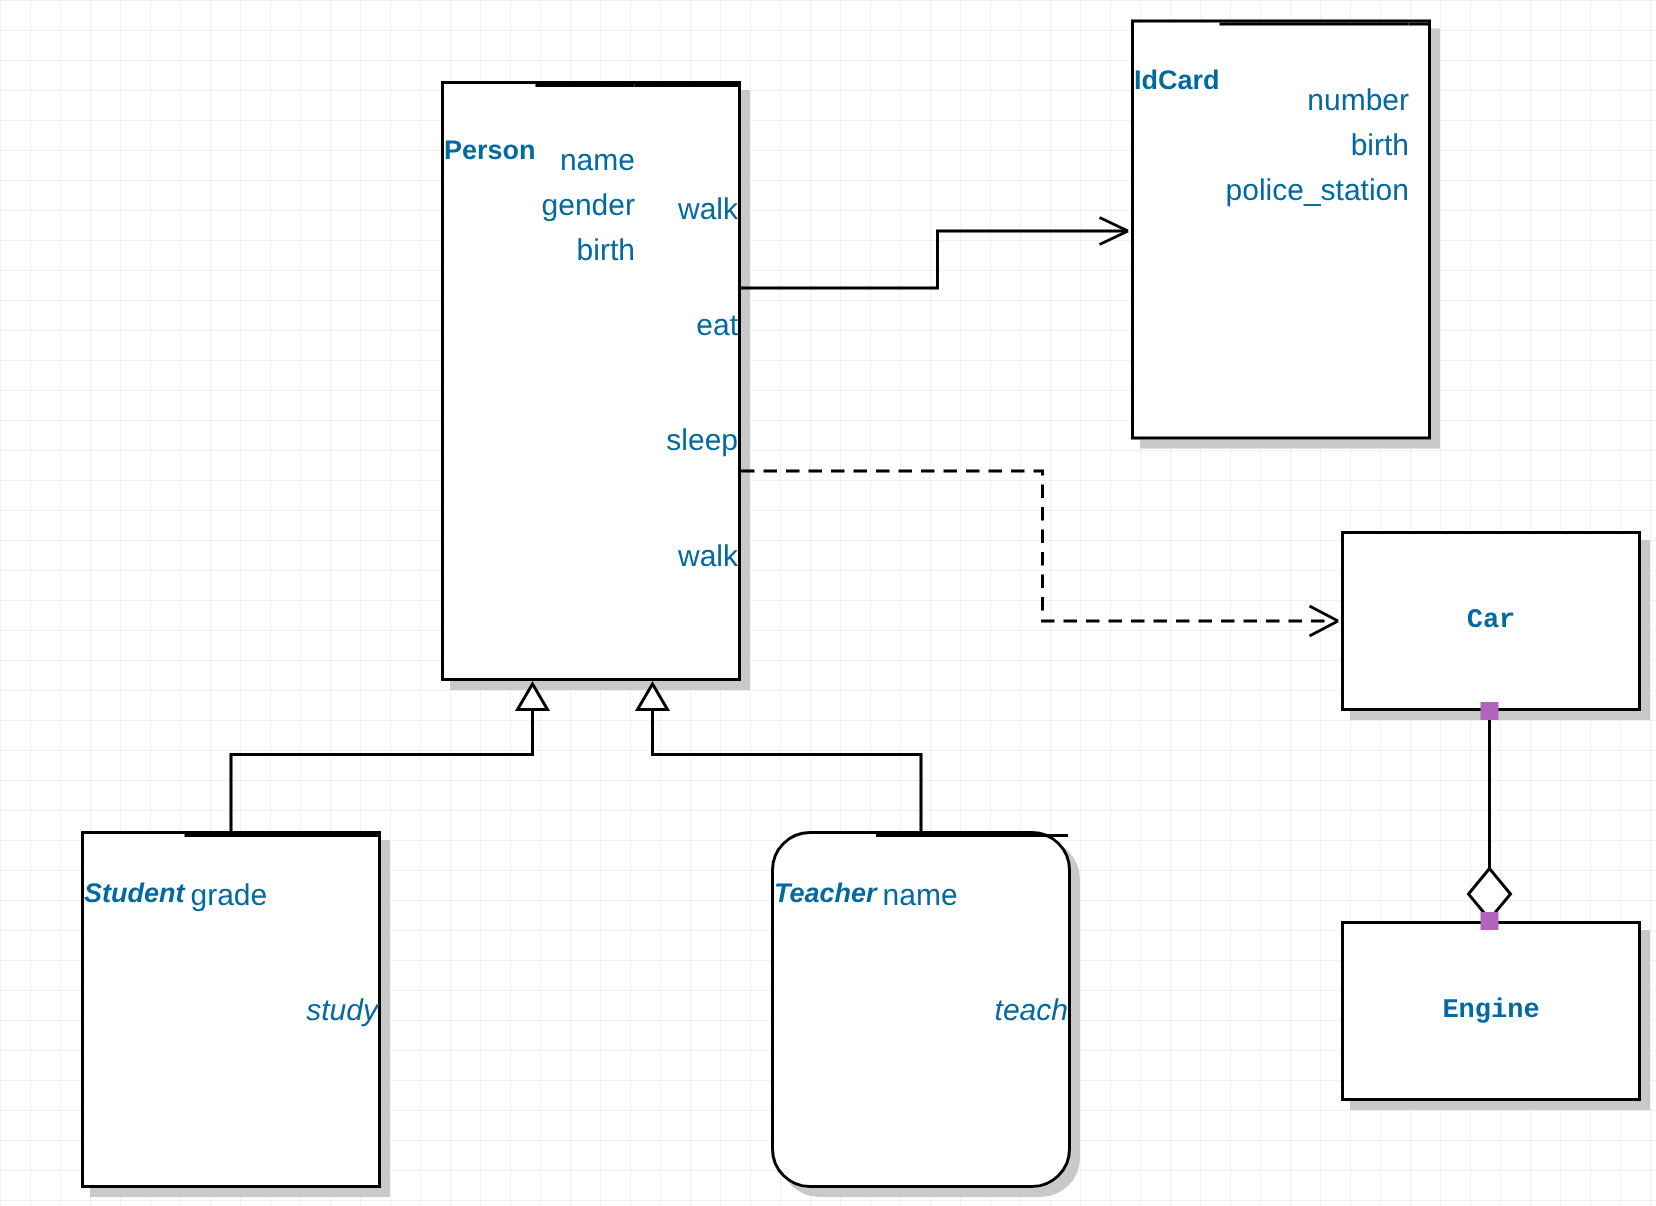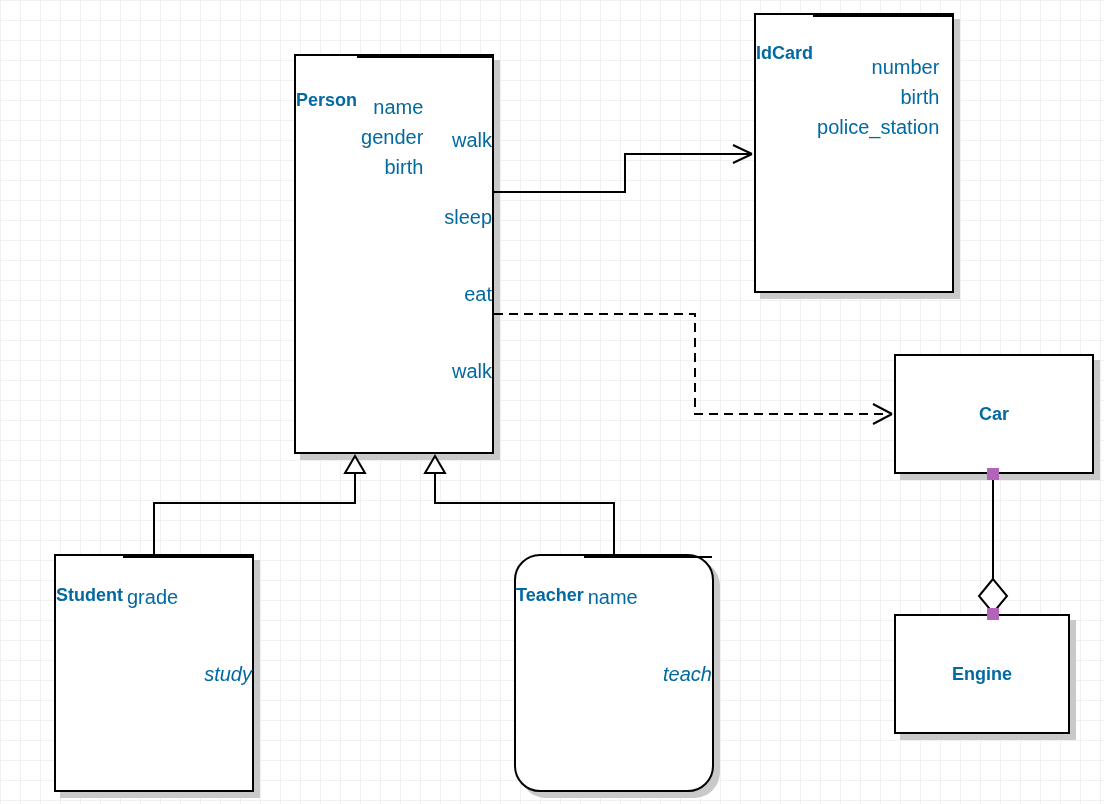--- a/index.html
+++ b/index.html
@@ -60,26 +60,26 @@
   #person .title{height:88px;}
   #person .attrs{height:160px;}
   #person .methods{flex:1 1 auto;gap:47px;}
 
   #idcard {left:754px;top:13px; width:200px;height:280px;}
   #idcard .title{height:77px;}
   #idcard .attrs{height:162px;}
   #idcard .methods{flex:1 1 auto;}
 
   #car    {left:894px;top:354px;width:200px;height:120px;}
-  #engine {left:894px;top:614px;width:176px;height:120px;}
-  #car .title,#engine .title{flex:1 1 auto;}
+  #engine {left:894px;top:614px;width:200px;height:120px;}
+  #car .title,#engine .title{flex:1 1 auto;font-family:Liberation Mono, monospace;}
 
   #student{left:54px; top:554px;width:200px;height:238px;}
   #teacher{left:514px;top:554px;width:200px;height:238px;border-radius:26px;}
-  #student .title,#teacher .title{height:78px;}
+  #student .title,#teacher .title{height:78px;font-style:italic;}
   #student .attrs,#teacher .attrs{height:79px;}
   #student .methods,#teacher .methods{flex:1 1 auto;font-style:italic;}
 
   svg.connectors{
     position:absolute;
     left:0;top:0;
     width:1104px;height:804px;
     pointer-events:none;
   }
   svg .edge{stroke:var(--stroke-color);stroke-width:2;fill:none;}
@@ -94,22 +94,22 @@
 
   <div class="uml-class" id="person">
     <div class="title">Person</div>
     <div class="section attrs">
       <div class="line">name</div>
       <div class="line">gender</div>
       <div class="line">birth</div>
     </div>
     <div class="section methods">
       <div class="line">walk</div>
+      <div class="line">eat</div>
       <div class="line">sleep</div>
-      <div class="line">eat</div>
       <div class="line">walk</div>
     </div>
   </div>
 
   <div class="uml-class" id="idcard">
     <div class="title">IdCard</div>
     <div class="section attrs">
       <div class="line">number</div>
       <div class="line">birth</div>
       <div class="line">police_station</div>

